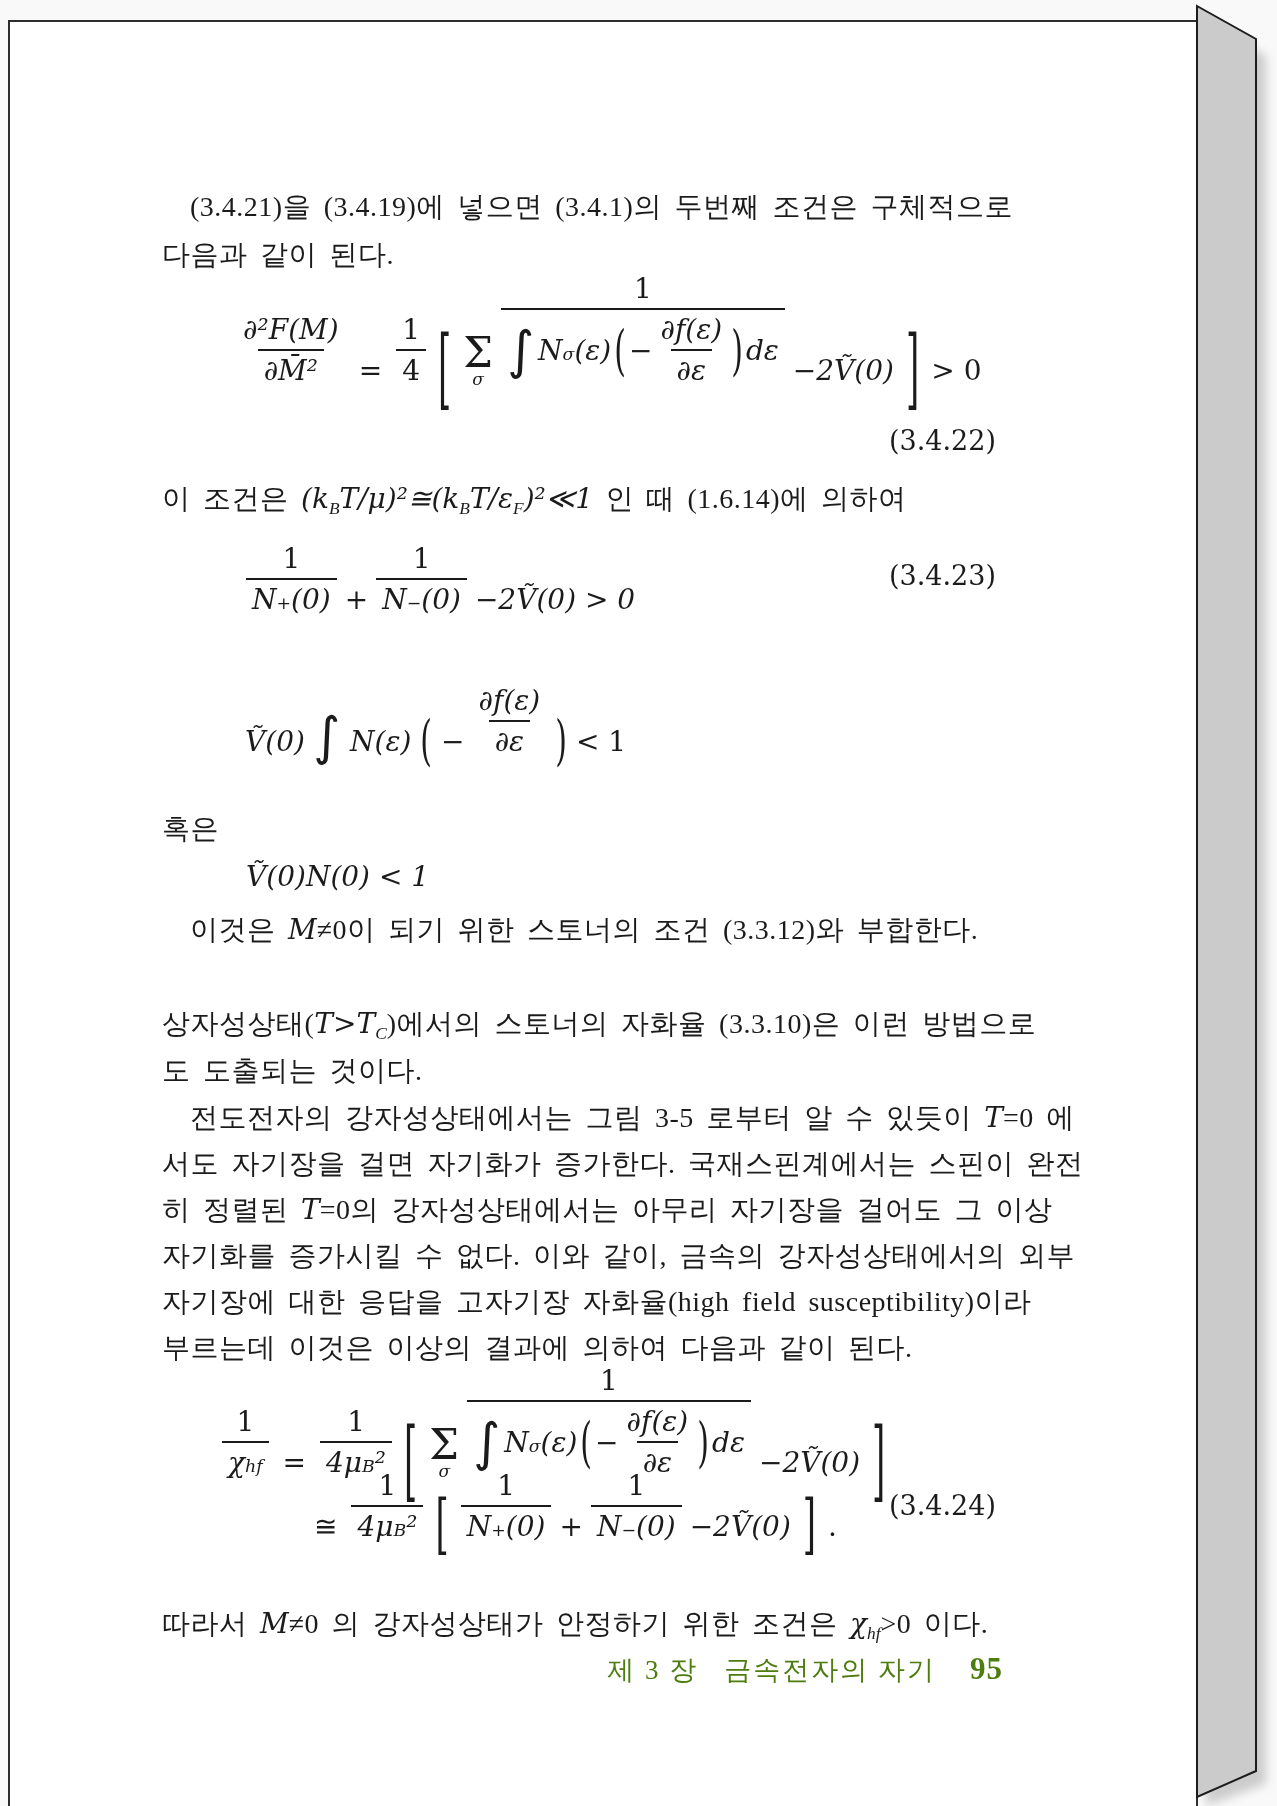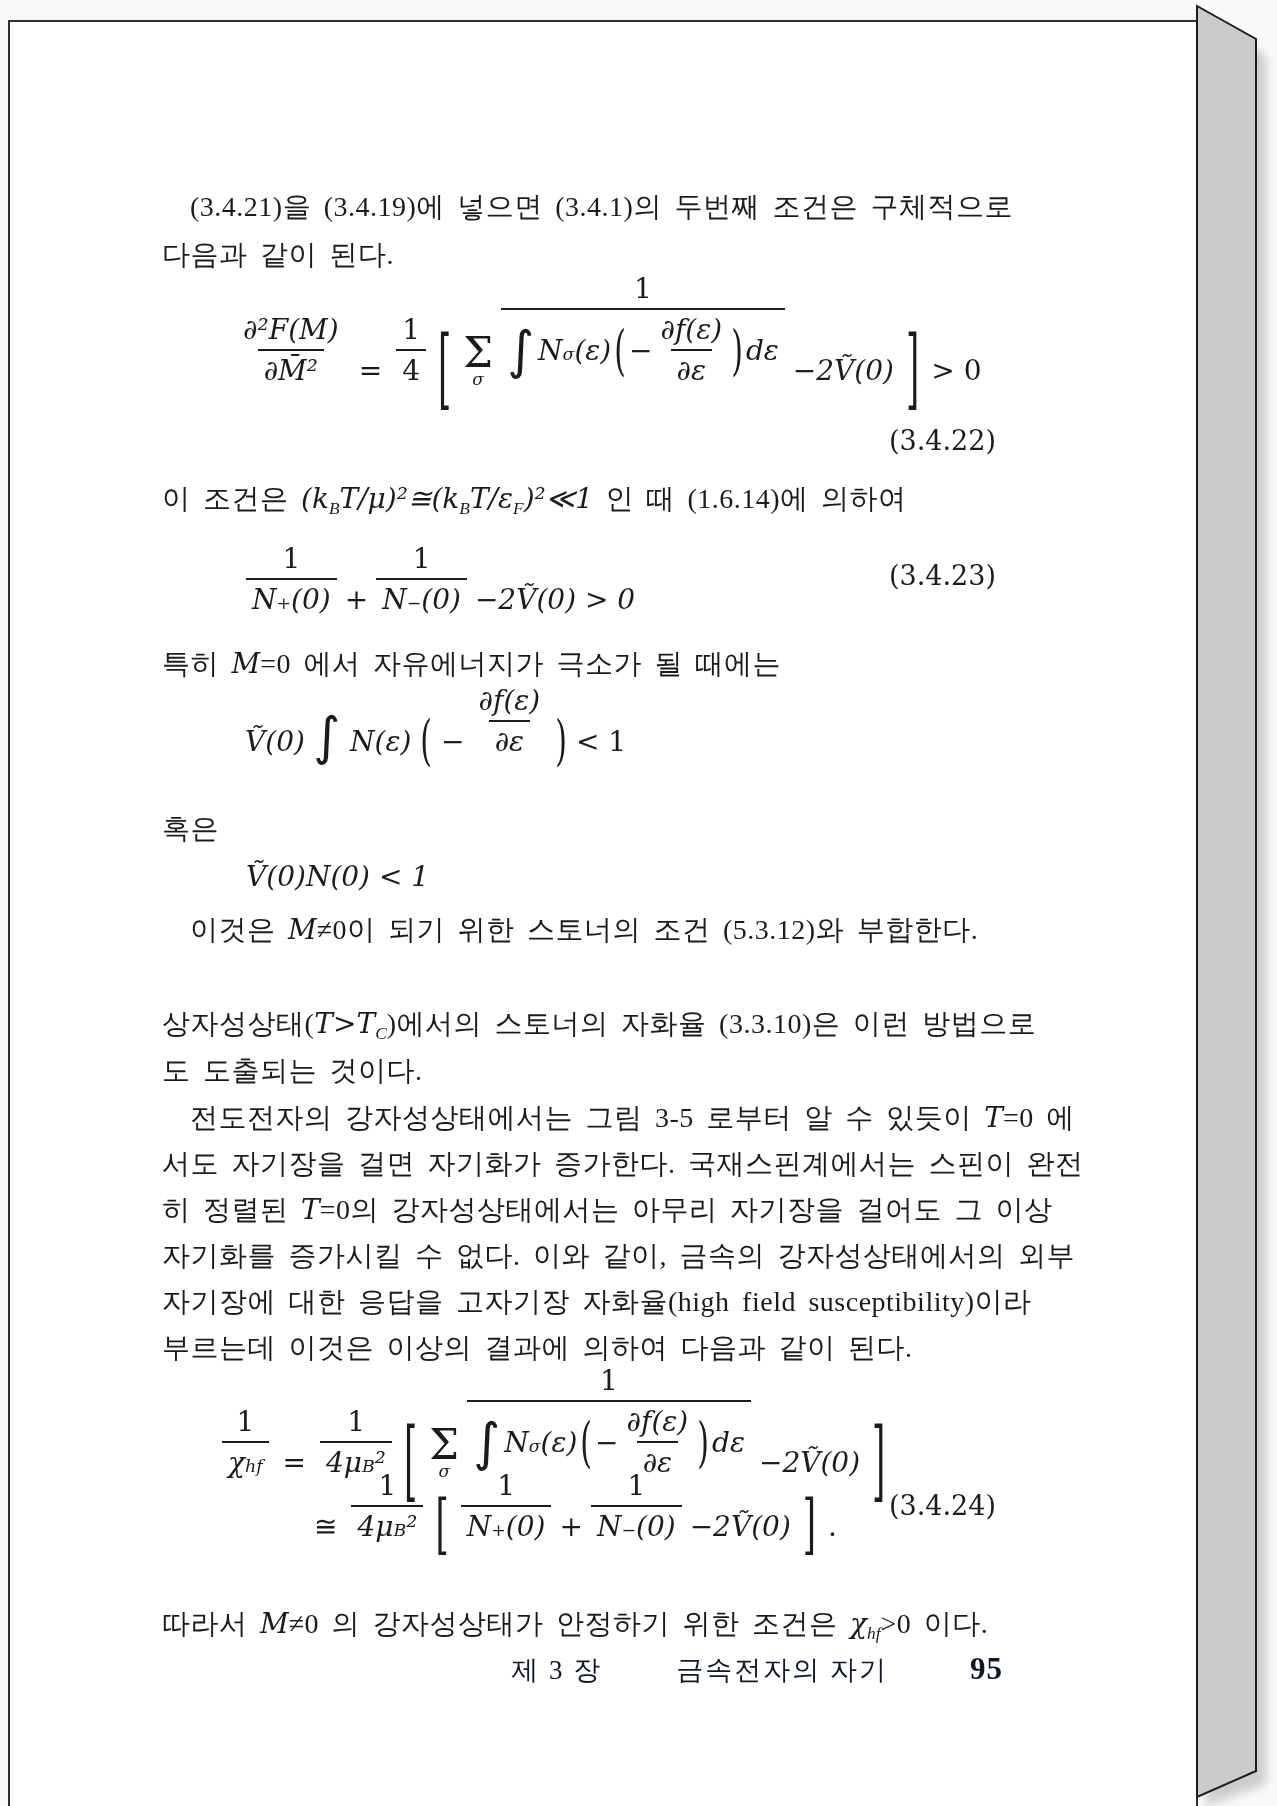--- a/index.html
+++ b/index.html
@@ -43,21 +43,21 @@
   .sqb{display:inline-block;font-style:normal;font-size:34px;transform:scaleY(2.6);margin:0 4px;font-weight:300;}
   .sqb.mid{transform:scaleY(1.9);}
   .bp{display:inline-block;font-style:normal;font-size:30px;transform:scaleY(1.8);margin:0 1px;font-weight:300;}
   .eqlabel{
     position:absolute;right:200px;font-size:27px;color:#1b1b1b;
     font-family:"DejaVu Serif","Liberation Serif",serif;font-style:normal;margin-left:28px;
   }
   
   .footer{
     position:absolute;top:1620px;right:193px;display:flex;align-items:baseline;
-    font-size:27px;color:#0f172a;letter-spacing:2px;gap:48px;
+    font-size:27px;color:#4d7c0f;letter-spacing:2px;
   }
   .footer .gap1{margin-right:26px;}
   .footer .gap2{margin-right:34px;margin-top:10px;}
   .footer .pageno{font-size:31px;font-weight:bold;letter-spacing:1px;}
 </style>
 </head>
 <body>
 
 <div class="scene">
 
@@ -129,23 +129,20 @@
               <span>N</span>
               <sub class="up">−</sub>
               <span>(0)</span>
             </span>
           </span>
       </span>
       <span>−2Ṽ(0) &gt; 0</span>
     </div>
     <div class="eqlabel" style="top:538px">(3.4.23)</div>
 
-    <div class="tl" style="top:622px">
-      <span>특히 </span><span class="mi">M</span><span>=0 에서 자유에너지가 극소가 될 때에는</span>
-    </div>
 
     <div class="eqrow" style="left:235px;top:662px">
       <span>Ṽ(0)</span>
       <span class="int">∫</span>
       <span>N(ε)</span>
       <span class="bp">(</span>
       <span>−</span>
       <span class="fr">
         <span class="nu">∂f(ε)</span>
         <span class="de">∂ε</span>
@@ -154,21 +151,21 @@
       <span class="up">&lt; 1</span>
     </div>
 
     <div class="tl" style="top:787px">혹은</div>
 
     <div class="eqrow" style="left:236px;top:838px">
       <span>Ṽ(0)N(0) &lt; 1</span>
     </div>
 
     <div class="tl indent" style="top:888px">
-      <span>이것은 </span><span class="mi">M</span><span>≠0이 되기 위한 스토너의 조건 (5.3.12)와 부합한다.</span>
+      <span>이것은 </span><span class="mi">M</span><span>≠0이 되기 위한 스토너의 조건 (3.3.12)와 부합한다.</span>
     </div>
 
     <div class="tl" style="top:982px">
       <span>상자성상태(</span><span class="mi">T&gt;</span><span class="mi">T</span><sub>C</sub><span>)에서의 스토너의 자화율 (3.3.10)은 이런 방법으로</span>
     </div>
     <div class="tl" style="top:1029px">도 도출되는 것이다.</div>
 
     <div class="tl indent" style="top:1076px">
       <span>전도전자의 강자성상태에서는 그림 3-5 로부터 알 수 있듯이 </span><span class="mi">T</span><span>=0 에</span>
     </div>

